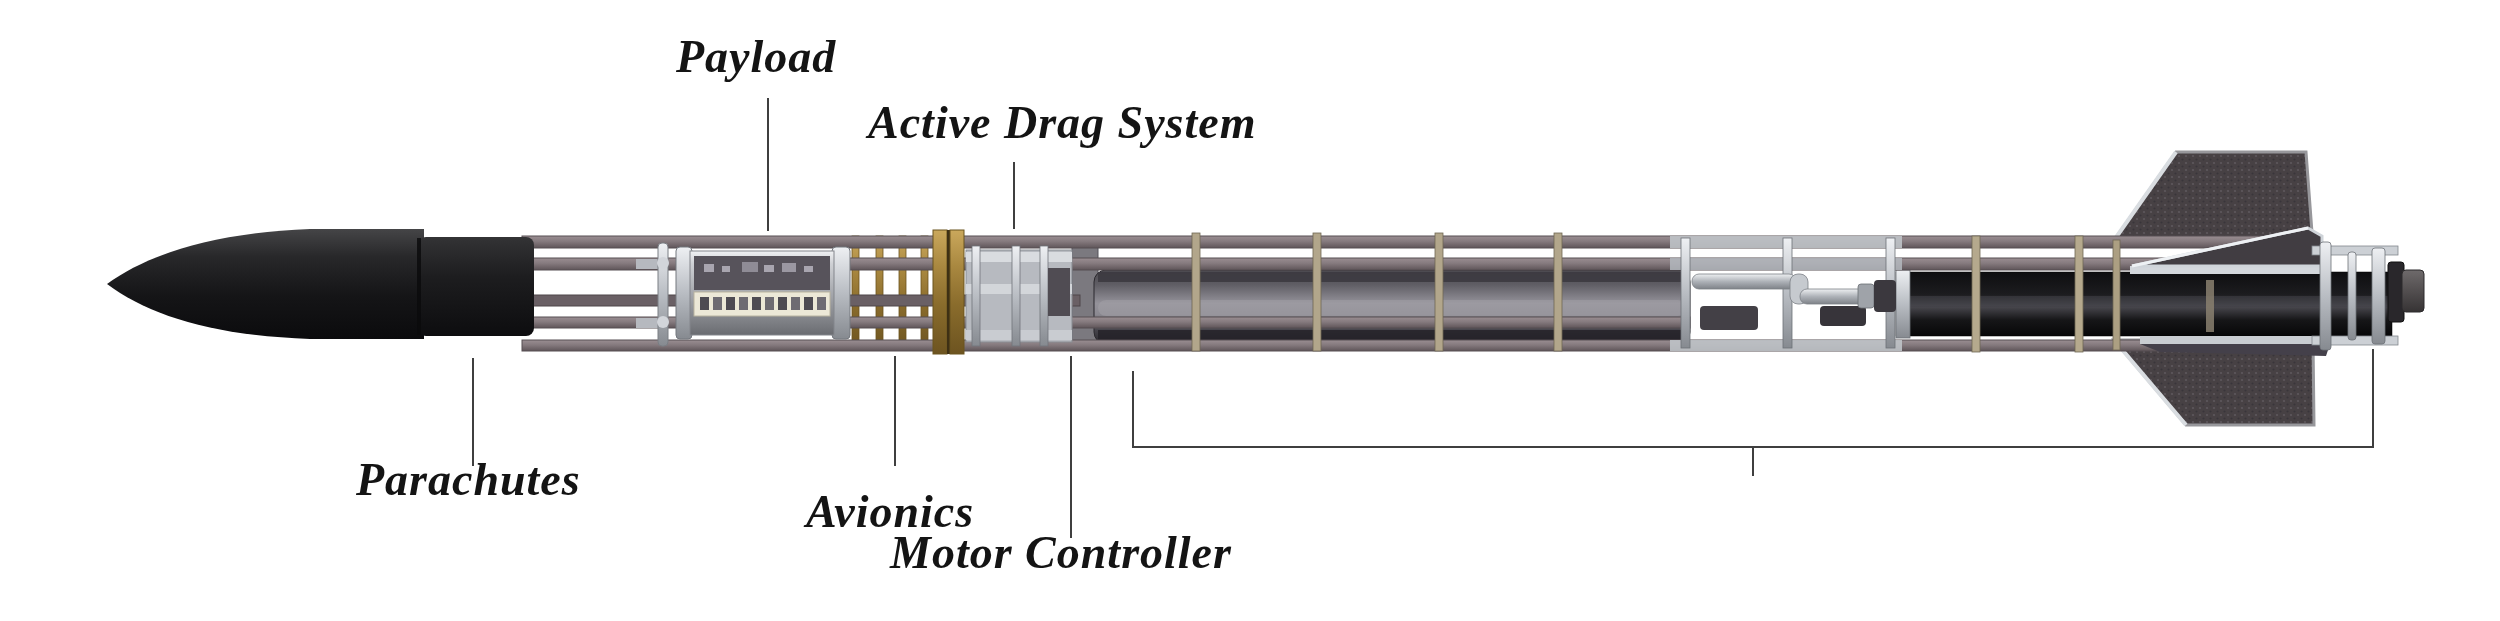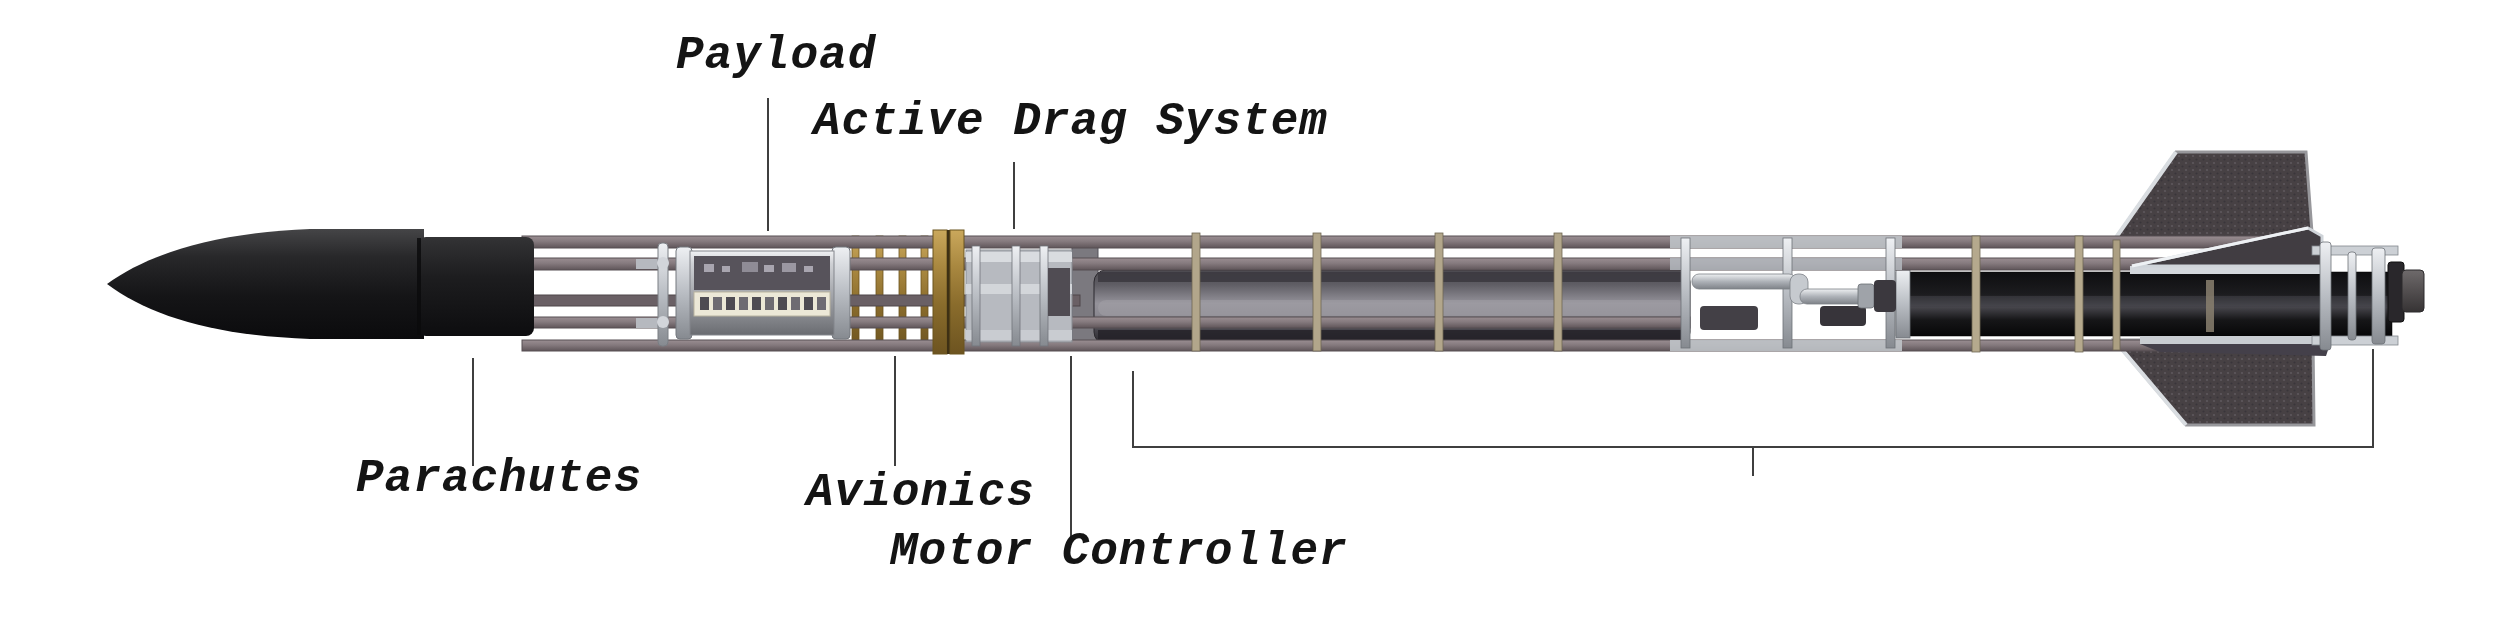--- a/index.html
+++ b/index.html
@@ -12,26 +12,26 @@
   }
   .stage svg{position:absolute;left:0;top:0;}
   .label{
     position:absolute;
     font-style:italic;
     font-weight:700;
     font-size:46px;
     letter-spacing:1px;
     color:var(--color-label,#141414);
     white-space:nowrap;
-    font-family:Liberation Mono, monospace;
+    font-family:Liberation Serif, serif;
   }
   #label-payload{left:676px;top:30px}
-  #label-ads{left:813px;top:96px}
+  #label-ads{left:868px;top:96px}
   #label-parachutes{left:356px;top:453px}
-  #label-avionics{left:806px;top:467px}
+  #label-avionics{left:806px;top:485px}
   #label-motor-controller{left:890px;top:526px}
   #label-hybrid-motor{left:1606px;top:460px}
 </style>
 </head>
 <body>
 
 <div class="stage">
 
   <svg width="2500" height="621" viewBox="0 0 2500 621">
     <defs>

